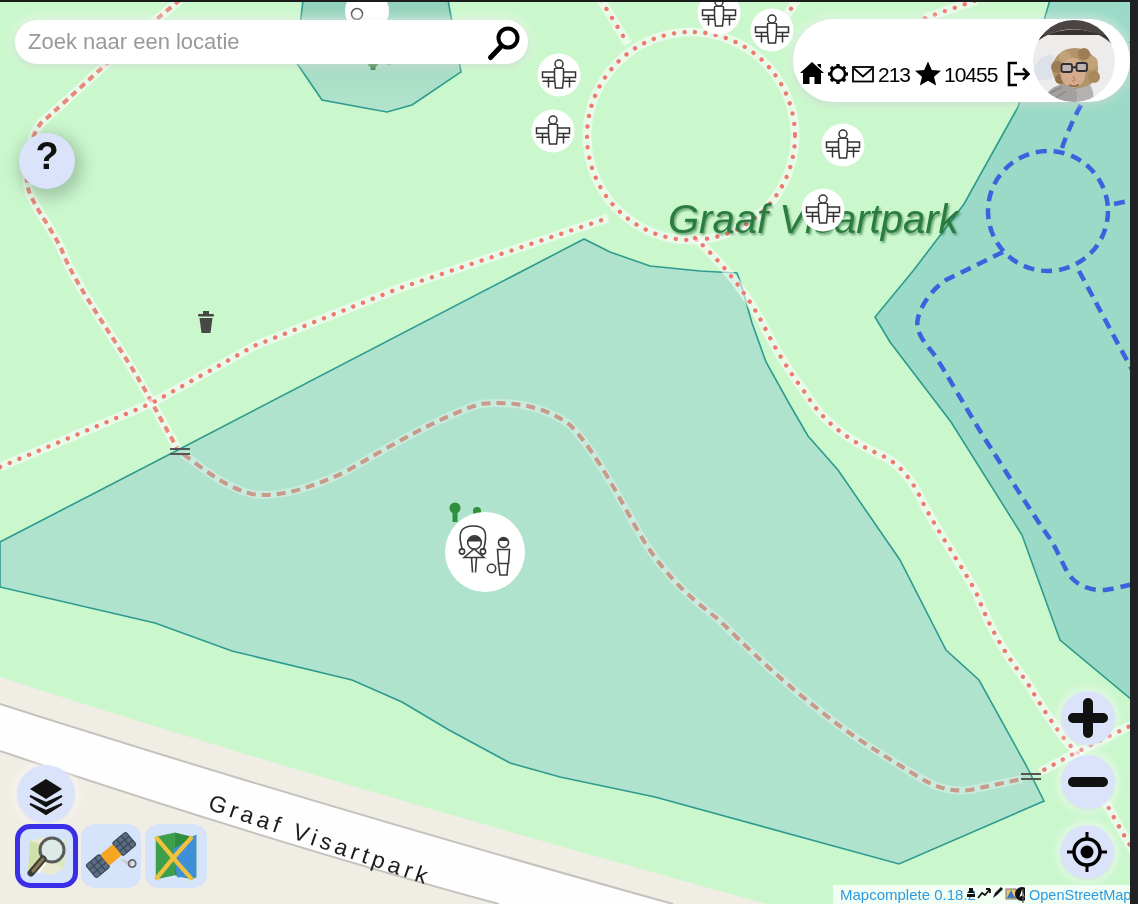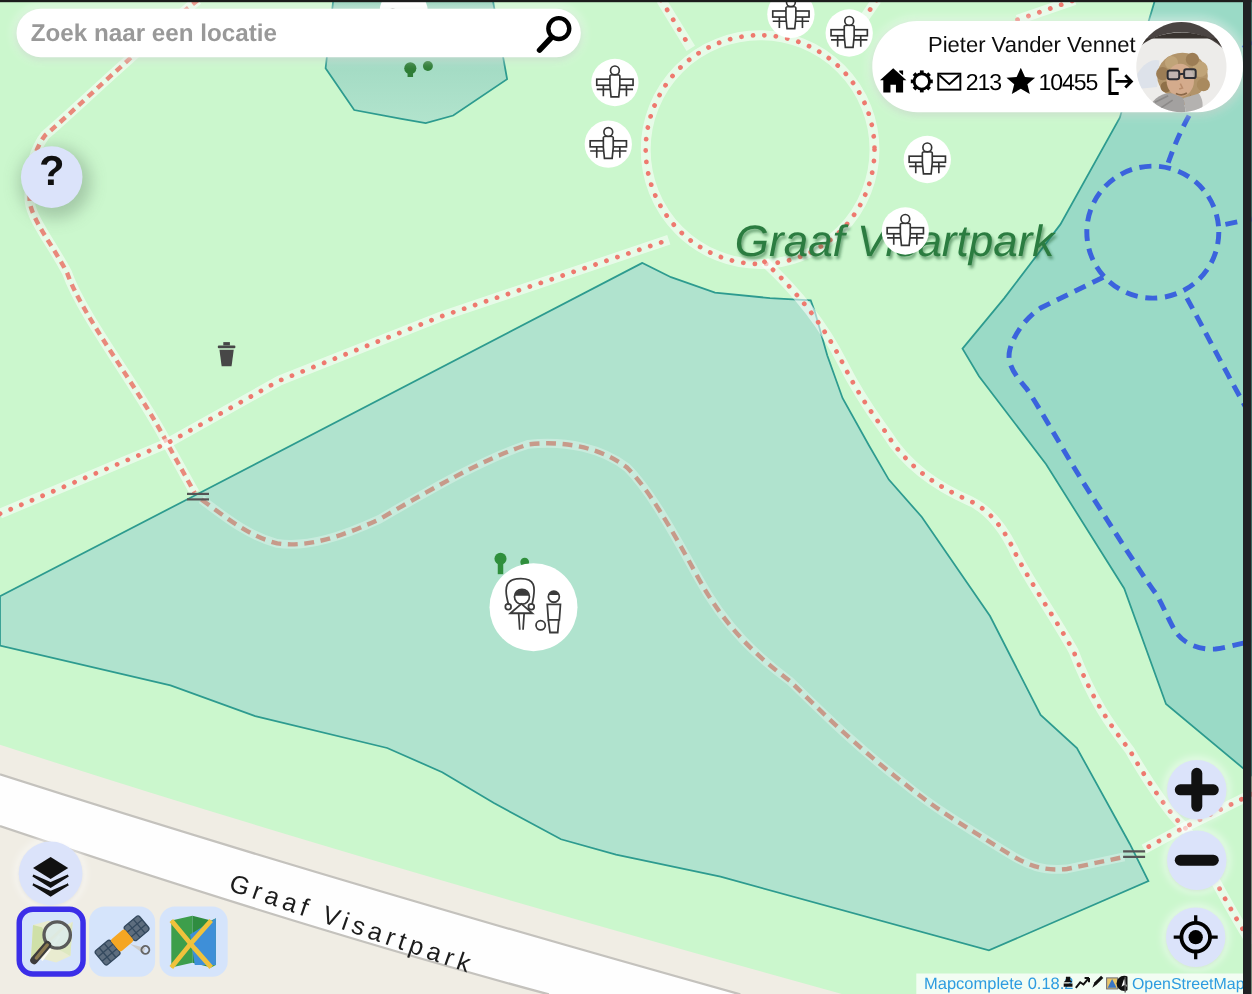--- a/index.html
+++ b/index.html
@@ -179,35 +179,34 @@
       <circle cx="18.5" cy="-9.5" r="5"></circle>
       <path d="M 14,-11 C 14.5,-15.5 22.5,-15.5 23,-11 Z" fill="#3a3a3a" stroke="none"></path>
       <path d="M 12.5,-2.5 L 24.5,-2.5 L 23.5,11.5 L 13.5,11.5 Z"></path>
       <path d="M 13.5,11.5 L 15,23 L 22,23 L 23,11.5"></path>
       <circle cx="6.5" cy="16.5" r="4.2"></circle>
     </g>
   </g>
 
 </svg>
 
-<div style="position:absolute;left:15px;top:8px;width:513px;height:44px;background:#ffffff;border-radius:22px;box-shadow:0 0 9px 3px rgba(255,255,255,0.5),0 2px 6px rgba(60,90,70,0.25);font-weight:bold;">
+<div style="position:absolute;left:15px;top:20px;width:513px;height:44px;background:#ffffff;border-radius:22px;box-shadow:0 0 9px 3px rgba(255,255,255,0.5),0 2px 6px rgba(60,90,70,0.25);">
   <span style="position:absolute;left:13px;top:9px;font-size:22px;color:#999;">Zoek naar een locatie</span>
   <svg width="44" height="44" viewBox="0 0 44 44" style="position:absolute;right:1px;top:0;">
     <circle cx="25" cy="18" r="9.5" fill="none" stroke="#000" stroke-width="4"></circle>
     <line x1="17.5" y1="27" x2="7.5" y2="37.5" stroke="#000" stroke-width="5" stroke-linecap="round"></line>
   </svg>
 </div>
 
 <div class="btn" style="left:19px;top:133px;width:56px;height:56px;box-shadow:3px 5px 14px 5px rgba(95,120,100,0.35);">
   <span style="position:absolute;left:0;top:2px;width:56px;text-align:center;font-size:38px;font-weight:bold;color:#101010;">?</span>
 </div>
 
 <div style="position:absolute;left:793px;top:19px;width:337px;height:83px;background:#ffffff;border-radius:41px;box-shadow:0 0 9px 3px rgba(255,255,255,0.5),0 2px 7px rgba(60,90,70,0.28);">
 
-  <div style="position:absolute;left:0px;top:11px;width:290px;text-align:center;font-size:20px;color:#0c0c0c;">Pieter Vander Vennet</div>
 
   <svg width="250" height="36" viewBox="0 0 250 36" style="position:absolute;left:5px;top:40px;">
 
     <path d="M 14,3 L 26,14 L 23,14 L 23,25 L 16.5,25 L 16.5,18 L 11.5,18 L 11.5,25 L 5,25 L 5,14 L 2,14 Z M 19.5,5 L 23,5 L 23,9.5 L 19.5,6.5 Z" fill="#000"></path>
 
     <g transform="translate(40,15)">
       <g fill="#000">
         <rect x="-1.7" y="-10" width="3.4" height="4"></rect>
             <rect x="-1.7" y="6" width="3.4" height="4"></rect>
         <rect x="-10" y="-1.7" width="4" height="3.4"></rect>

